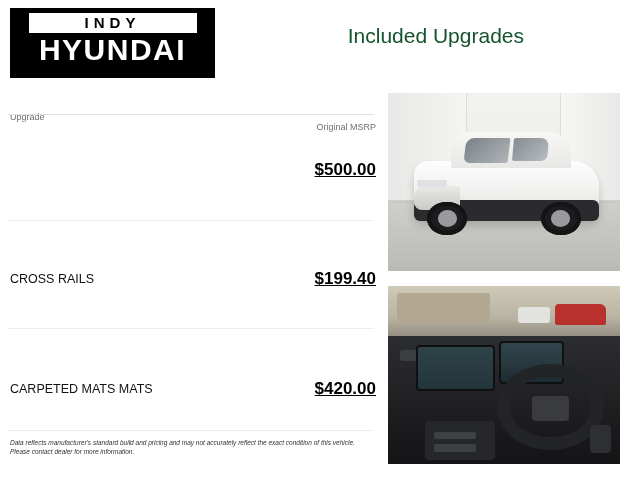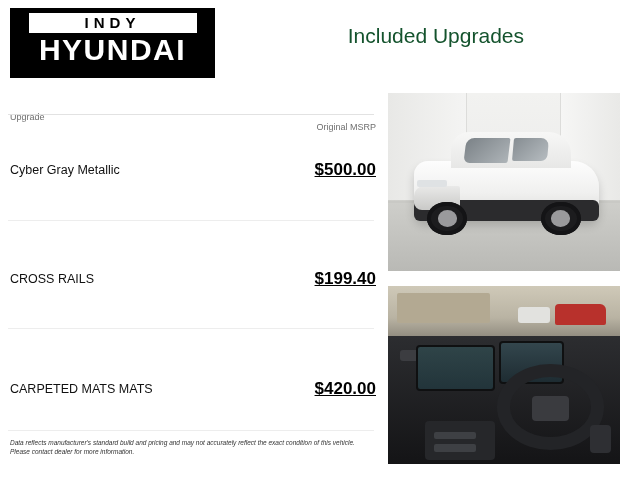--- a/index.html
+++ b/index.html
@@ -305,21 +305,20 @@
 
   <div class="page-title">Included Upgrades</div>
 
   <div class="table-head">
     <div class="th-upgrade">Upgrade</div>
     <div class="th-msrp">Original MSRP</div>
   </div>
   <div class="divider"></div>
 
   <div class="row" style="top:163px;">
-    <div class="row-name">Cyber Gray Metallic</div>
     <div class="row-price">$500.00</div>
   </div>
   <div class="row-sep" style="top:220px;"></div>
 
   <div class="row" style="top:272px;">
     <div class="row-name">CROSS RAILS</div>
     <div class="row-price">$199.40</div>
   </div>
   <div class="row-sep" style="top:328px;"></div>
 

